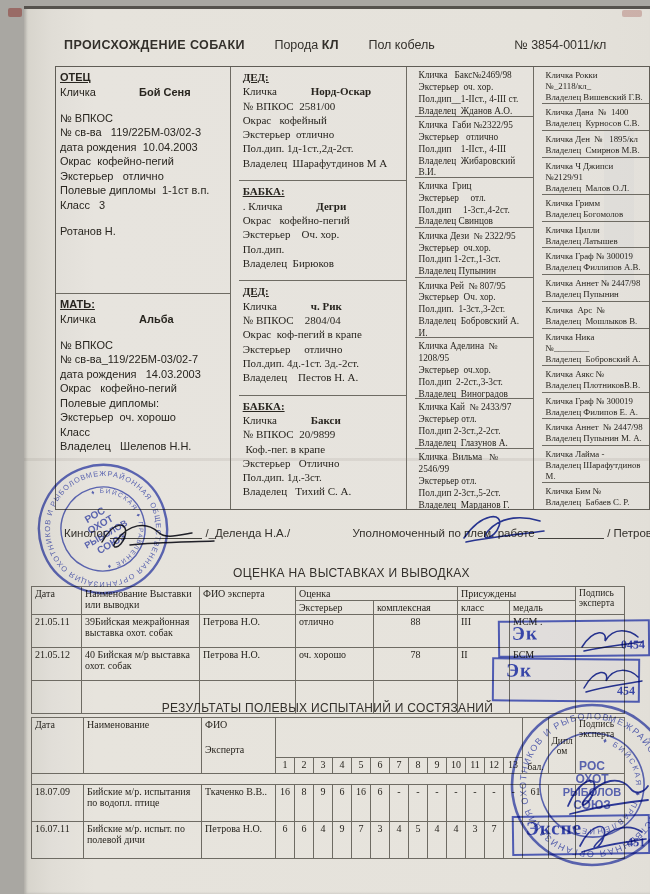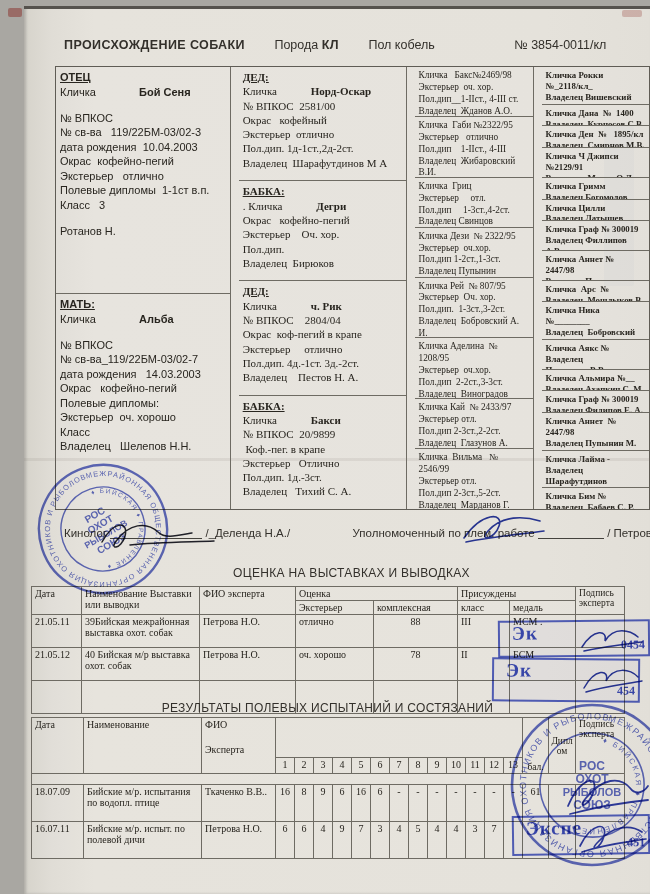--- a/index.html
+++ b/index.html
@@ -31,21 +31,21 @@
   .doc-header .seg{margin-right:26px;}
 
   
   .pedigree{
     position:absolute;left:31px;top:60px;width:593px;height:442px;
     display:flex;border:1.5px solid #5f5c55;background:rgba(255,255,255,.06);
     color:#28251f;
     gap:8px;
   }
   .p-col{display:flex;flex-direction:column;border-right:1px solid #6e6b63;box-sizing:border-box;}
-  .p-col:last-child{border-right:none;font-weight:bold;}
+  .p-col:last-child{border-right:none;}
   .col-parents{width:182px;font-family:"Liberation Sans",sans-serif;font-size:11px;line-height:1.32;}
   .col-gp{width:175px;font-size:11px;line-height:1.3;}
   .col-ggp{width:124px;font-size:9.3px;line-height:1.28;}
   .col-gggp{width:112px;font-size:8.8px;line-height:1.25;}
   .p-cell{flex:1 1 auto;border-bottom:1px solid #6e6b63;padding:3px 4px 2px;overflow:hidden;box-sizing:border-box;}
   .p-col .p-cell:last-child{border-bottom:none;}
   .p-label{text-decoration:underline;font-weight:bold;}
   .col-gp .p-label{font-weight:bold;}
   .nick-line{white-space:pre-wrap;}
   .nick{font-weight:bold;margin-left:31px;}
@@ -310,24 +310,20 @@
             <div>Кличка Ника</div>
             <div>№________</div>
             <div>Владелец  Бобровский А.</div>
           </div>
 
           <div class="p-cell lines">
             <div>Кличка Аякс №</div>
             <div>Владелец ПлотниковВ.В.</div>
           </div>
 
-          <div class="p-cell lines">
-            <div>Кличка Альмира №__</div>
-            <div>Владелец Ахапкин С. М.</div>
-          </div>
 
           <div class="p-cell lines">
             <div>Кличка Граф № 300019</div>
             <div>Владелец Филипов Е. А.</div>
           </div>
 
           <div class="p-cell lines">
             <div>Кличка Аннет  № 2447/98</div>
             <div>Владелец Пупынин М. А.</div>
           </div>

